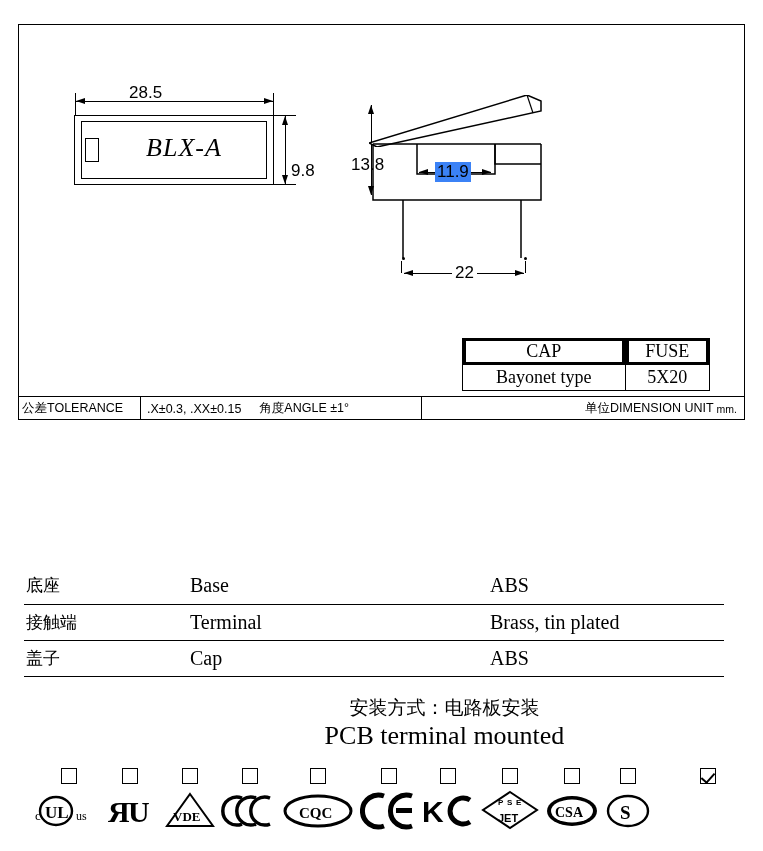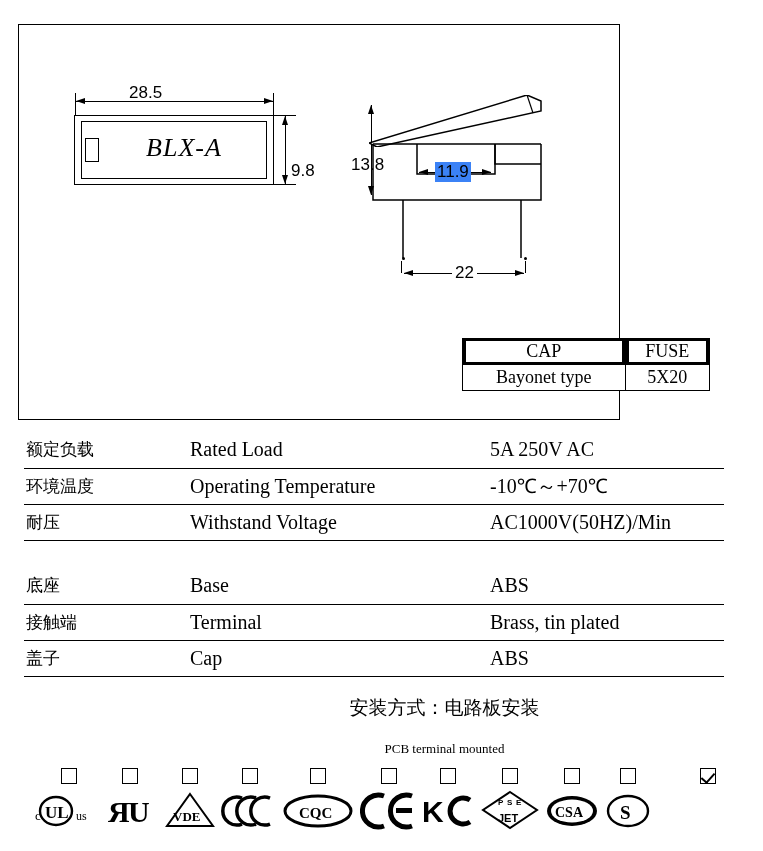--- a/index.html
+++ b/index.html
@@ -17,21 +17,21 @@
   .page {
     position: absolute;
     left: 0; top: 0;
     width: 763px; height: 851px;
   }
 
   
   .drawing-box {
     position: absolute;
     left: 18px; top: 24px;
-    width: 602px; height: 396px;
+    width: 727px; height: 396px;
     border: 1.5px solid #000;
   }
 
   
   .lv-outer {
     position: absolute;
     left: 55px; top: 90px;
     width: 200px; height: 70px;
     border: 1.5px solid #000;
     background: #fff;
@@ -260,22 +260,22 @@
     text-align: center;
     padding-left: 24px;
   }
   .mount .cn {
     font-family: "DejaVu Sans", sans-serif;
     font-size: 19px;
     margin-left: 120px;
   }
   .mount .en {
     font-family: "Liberation Serif", serif;
-    font-size: 13px;
-    margin-top: 20px;
+    font-size: 26px;
+    margin-top: 0;
     margin-left: 120px;
   }
 
   
   .certs {
     position: absolute;
     left: 28px; top: 768px;
     width: 705px; height: 80px;
   }
   .cert {
@@ -367,40 +367,32 @@
             </td>
       </tr>
       <tr>
         <td>Bayonet type</td>
         <td>5X20</td>
       </tr>
     </tbody>
       </table>
   </div>
 
-
-  <table class="spec spec-1">
-    <tbody>
-        <tr>
-      <td class="c-cn">额定负载</td>
-      <td class="c-en">Rated Load</td>
-      <td class="c-val">5A 250V AC</td>
-    </tr>
-    <tr>
-      <td class="c-cn">环境温度</td>
-      <td class="c-en">Operating Temperature</td>
-      <td class="c-val">-10℃～+70℃</td>
-    </tr>
-    <tr>
-      <td class="c-cn">耐压</td>
-      <td class="c-en">Withstand Voltage</td>
-      <td class="c-val">AC1000V(50HZ)/Min</td>
-    </tr>
-  </tbody>
-    </table>
+  <div class="tol-row">
+    <div class="tol-c1">公差TOLERANCE</div>
+    <div class="tol-c2">
+      <span>.X±0.3,  .XX±0.15</span>
+      <span>角度ANGLE  ±1°</span>
+    </div>
+    <div class="tol-c3">
+      <span>单位DIMENSION UNIT</span>
+      <span class="unit-sm">mm.</span>
+    </div>
+  </div>
+
 
   <table class="spec spec-2">
     <tbody>
         <tr>
       <td class="c-cn">底座</td>
       <td class="c-en">Base</td>
       <td class="c-val">ABS</td>
     </tr>
     <tr>
       <td class="c-cn">接触端</td>

